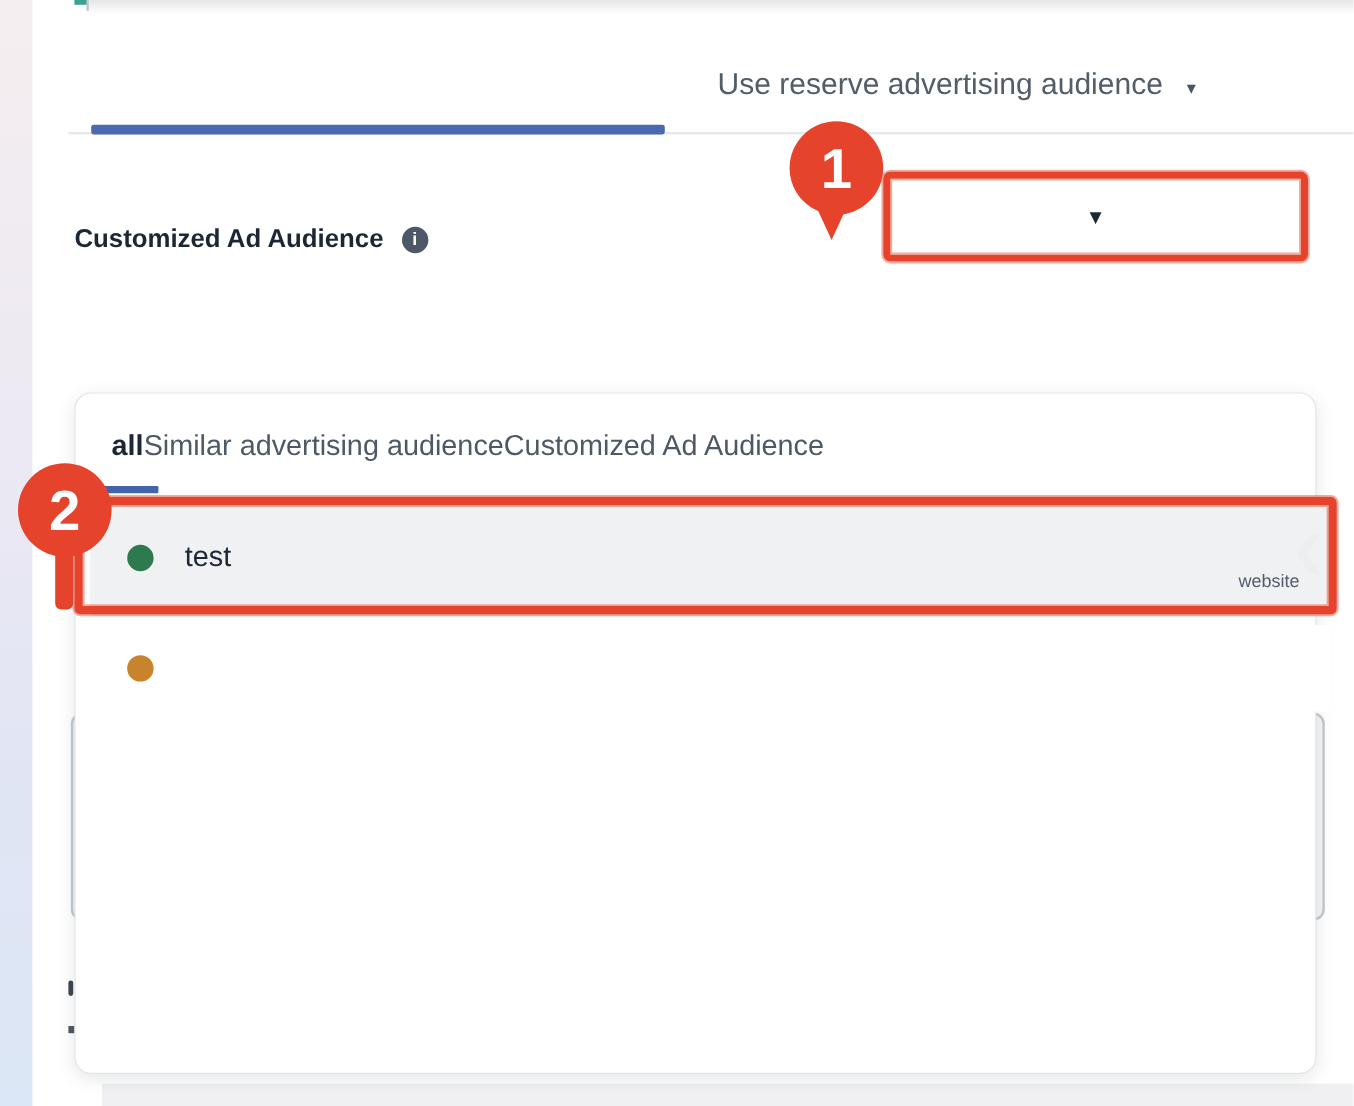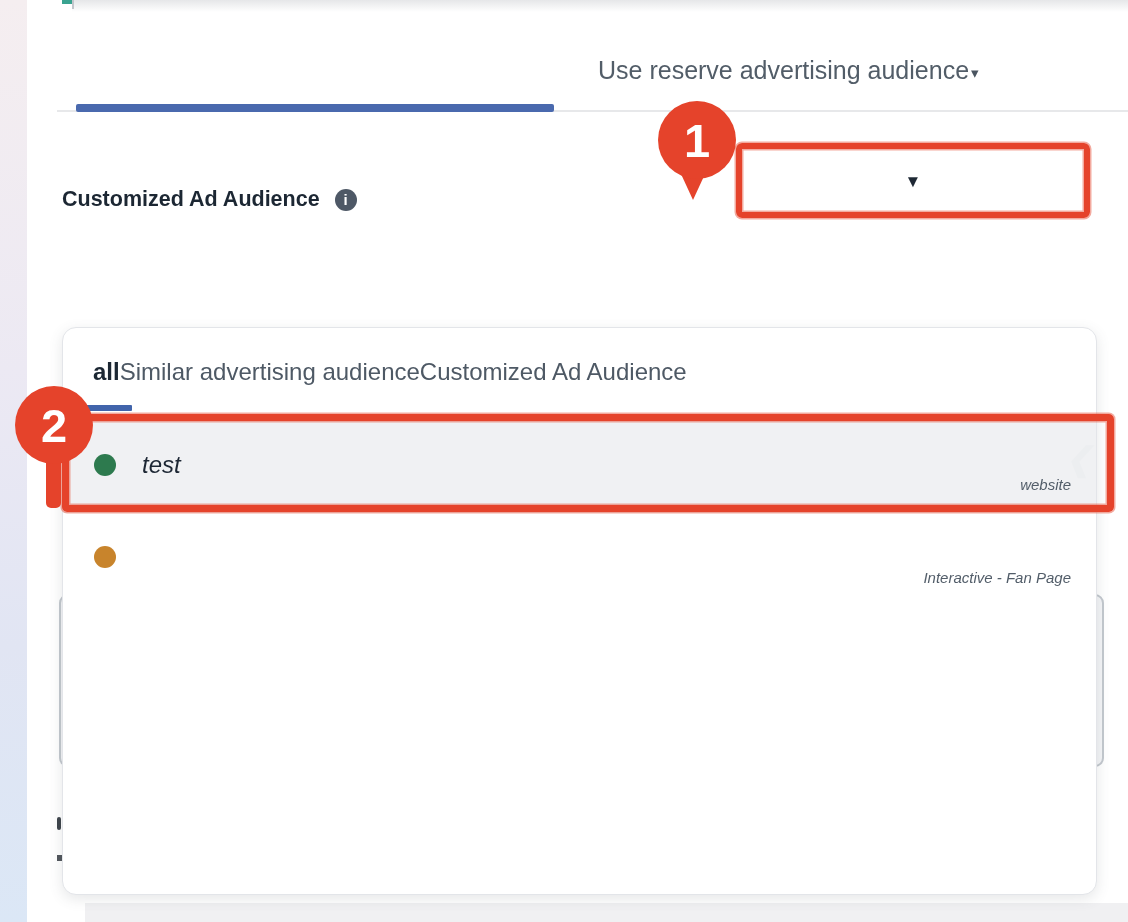--- a/index.html
+++ b/index.html
@@ -10,21 +10,21 @@
   .grad-strip{position:absolute;left:0;top:0;width:27px;height:922px;z-index:1;
     background:linear-gradient(180deg,#f5eef0 0%,#ece9f3 40%,#e1e5f3 70%,#dbe7f6 100%);}
   .top-shadow{position:absolute;left:72px;top:0;width:1056px;height:12px;z-index:1;
     background:linear-gradient(180deg,rgba(115,120,130,.18),rgba(115,120,130,0));}
   .teal-mark{position:absolute;left:62px;top:0;width:11px;height:4px;background:#3aa390;z-index:2;}
   .top-tick{position:absolute;left:72px;top:0;width:2px;height:9px;background:#c3c7cc;z-index:2;}
   .bottom-band{position:absolute;left:85px;top:903px;width:1043px;height:19px;background:#f0f0f2;z-index:1;}
 
   
   .tab-build{position:absolute;left:92px;top:56px;font-size:25px;font-weight:bold;color:#1c2733;z-index:3;}
-  .tab-reserve{position:absolute;left:598px;top:56px;display:flex;align-items:center;gap:2px;
+  .tab-reserve{position:absolute;left:598px;top:56px;display:flex;align-items:center;gap:20px;
     font-size:25px;color:#525d68;z-index:3;cursor:pointer;}
   .tab-reserve .caret{font-size:15px;color:#4a5560;padding-top:4px;}
   .tab1-underline{position:absolute;left:76px;top:104px;width:478px;height:8px;background:#4a69ae;border-radius:2px;z-index:3;}
   .tabs-divider{position:absolute;left:57px;top:110px;width:1071px;height:2px;background:#e7e8ea;z-index:2;}
 
   
   .section-row{position:absolute;left:62px;top:187px;display:flex;align-items:center;gap:15px;z-index:3;}
   .section-label{font-size:21.5px;font-weight:bold;color:#1c2733;}
   .info-icon{width:22px;height:22px;border-radius:50%;background:#4e5866;color:#fff;font-size:15px;
     font-weight:bold;display:flex;align-items:center;justify-content:center;cursor:pointer;}
@@ -62,22 +62,22 @@
 
   
   .panel{position:absolute;left:62px;top:327px;width:1035px;height:568px;box-sizing:border-box;background:#fff;
     border:1.5px solid #e3e5e9;border-radius:14px;box-shadow:0 4px 14px rgba(80,85,95,.14);z-index:5;}
   .panel-tabs{position:relative;height:87px;display:flex;align-items:center;padding-left:30px;
     font-size:24px;color:#4e5965;text-align:right;}
   .ptab{cursor:pointer;}
   .ptab-all{font-weight:bold;color:#1c2733;}
   .all-underline{position:absolute;left:23px;top:77px;width:46px;height:6px;background:#4164ab;border-radius:1px;}
   .ptabs-divider{position:absolute;left:0;right:0;top:86px;height:1.5px;background:#e9ebee;}
-  .row{position:absolute;left:0;width:100%;box-sizing:border-box;display:flex;align-items:center;
-    padding:0 25px 0 31px;cursor:pointer;font-style:italic;}
+  .row{position:absolute;left:12px;width:100%;box-sizing:border-box;display:flex;align-items:center;
+    padding:0 25px 0 31px;cursor:pointer;}
   .row1{top:88px;height:97px;background:#f0f1f3;}
   .row2{top:193px;height:72px;background:#fff;}
   .dot{width:22px;height:22px;border-radius:50%;flex:0 0 auto;}
   .dot-green{background:#2d7a4e;}
   .dot-orange{background:#c8842c;}
   .row-name{margin-left:26px;font-size:24px;color:#1d2734;}
   .row-type{margin-left:auto;font-size:15px;color:#525d69;margin-top:40px;}
   .row-chevron{position:absolute;right:4px;top:24px;font-size:32px;color:#eceef0;font-weight:bold;}
 
   
@@ -132,21 +132,20 @@
 
     <div class="row row1">
       <span class="dot dot-green"></span>
       <span class="row-name">test</span>
       <span class="row-type">website</span>
       <span class="row-chevron">❮</span>
     </div>
 
     <div class="row row2">
       <span class="dot dot-orange"></span>
-      <span class="row-type">Interactive - Fan Page</span>
     </div>
   </div>
 
   <div class="crayon2"></div>
   <div class="ann-badge badge2">2</div>
   <div class="badge2-stem"></div>
 
 </div>
 
 </body></html>

